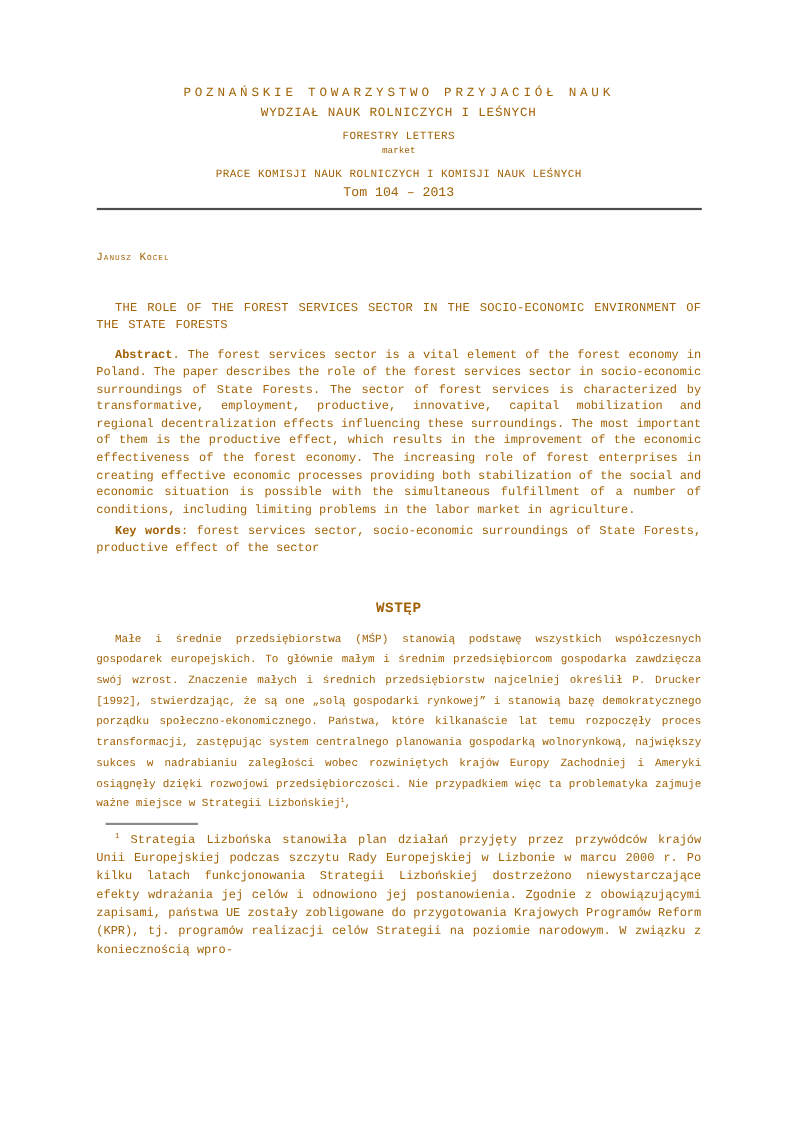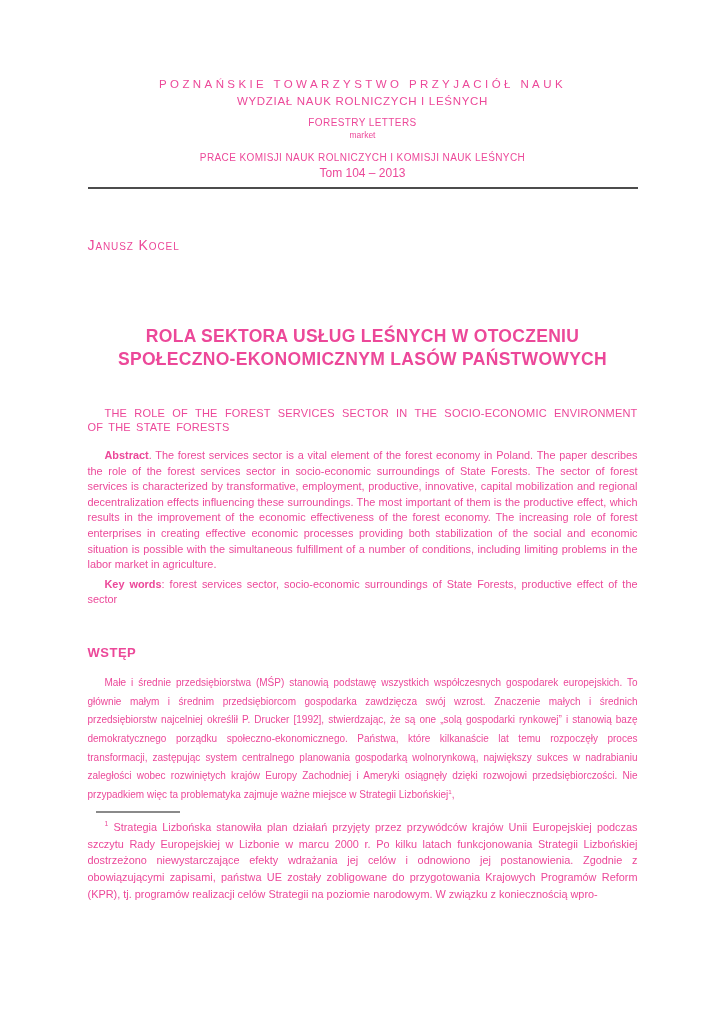--- a/index.html
+++ b/index.html
@@ -6,22 +6,22 @@
     margin: 0;
     padding: 0;
     background: #ffffff;
   }
   .page {
     position: relative;
     width: 725px;
     height: 1024px;
     margin: 0 auto;
     background: #ffffff;
-    color: #ec4899;
-    font-family: Liberation Sans, sans-serif;
+    color: #a16207;
+    font-family: Liberation Mono, monospace;
     overflow: hidden;
     box-sizing: border-box;
     padding-top: 78px;
   }
   .content {
     width: 550px;
     margin: 0 auto;
   }
 
   
@@ -33,22 +33,22 @@
   .former    { font-size: 10px;   letter-spacing: 0.4px; margin-top: 12px; }
   .volume    { font-size: 12px;   margin-top: 3px; }
   .masthead-rule {
     border: none;
     border-top: 2px solid #4c4c4c;
     margin: 7px 0 0 0;
   }
 
   
   .author {
-    margin-top: 48px;
-    font-size: 14px;
+    margin-top: 38px;
+    font-size: 10px;
     font-variant: small-caps;
     letter-spacing: 0.9px;
   }
 
   
   .title {
     margin: 72px 0 0 0;
     font-size: 17.5px;
     font-weight: bold;
     text-align: center;
@@ -75,20 +75,21 @@
     text-indent: 17px;
     margin: 13px 0 0 0;
   }
   .keywords { margin-top: 4px; }
 
   
   .section-heading {
     margin: 37px 0 0 0;
     font-size: 13px;
     font-weight: bold;
+    text-align: center;
     letter-spacing: 0.5px;
   }
 
   
   .body-par {
     margin: 14px 0 0 0;
     font-size: 10px;
     line-height: 18.7px;
     text-align: justify;
     text-indent: 17px;
@@ -127,24 +128,20 @@
       <div class="dept">WYDZIAŁ NAUK ROLNICZYCH I LEŚNYCH</div>
       <div class="journal">FORESTRY LETTERS</div>
       <div class="formerly">market</div>
       <div class="former">PRACE KOMISJI NAUK ROLNICZYCH I KOMISJI NAUK LEŚNYCH</div>
       <div class="volume">Tom 104 – 2013</div>
       <hr class="masthead-rule">
     </header>
 
     <div class="author">Janusz Kocel</div>
 
-    <h1 class="title">
-      <span class="title-line">ROLA SEKTORA USŁUG LEŚNYCH W OTOCZENIU</span>
-      <span class="title-line">SPOŁECZNO-EKONOMICZNYM LASÓW PAŃSTWOWYCH</span>
-    </h1>
 
     <p class="title-en">THE ROLE OF THE FOREST SERVICES SECTOR IN THE SOCIO-ECONOMIC ENVIRONMENT OF THE STATE FORESTS</p>
 
     <p class="abstract"><b>Abstract</b><span>. The forest services sector is a vital element of the forest economy in Poland. The paper describes the role of the forest services sector in socio-economic surroundings of State Forests. The sector of forest services is characterized by transformative, employment, productive, innovative, capital mobilization and regional decentralization effects influencing these surroundings. The most important of them is the productive effect, which results in the improvement of the economic effectiveness of the forest economy. The increasing role of forest enterprises in creating effective economic processes providing both stabilization of the social and economic situation is possible with the simultaneous fulfillment of a number of conditions, including limiting problems in the labor market in agriculture.</span></p>
 
     <p class="keywords"><b>Key words</b><span>: forest services sector, socio-economic surroundings of State Forests, productive effect of the sector</span></p>
 
     <h2 class="section-heading">WSTĘP</h2>
 
     <p class="body-par"><span>Małe i średnie przedsiębiorstwa (MŚP) stanowią podstawę wszystkich współczesnych gospodarek europejskich. To głównie małym i średnim przedsiębiorcom gospodarka zawdzięcza swój wzrost. Znaczenie małych i średnich przedsiębiorstw najcelniej określił P. Drucker [1992], stwierdzając, że są one „solą gospodarki rynkowej” i stanowią bazę demokratycznego porządku społeczno-ekonomicznego. Państwa, które kilkanaście lat temu rozpoczęły proces transformacji, zastępując system centralnego planowania gospodarką wolnorynkową, największy sukces w nadrabianiu zaległości wobec rozwiniętych krajów Europy Zachodniej i Ameryki osiągnęły dzięki rozwojowi przedsiębiorczości. Nie przypadkiem więc ta problematyka zajmuje ważne miejsce w Strategii Lizbońskiej</span><sup>1</sup><span>,</span></p>

